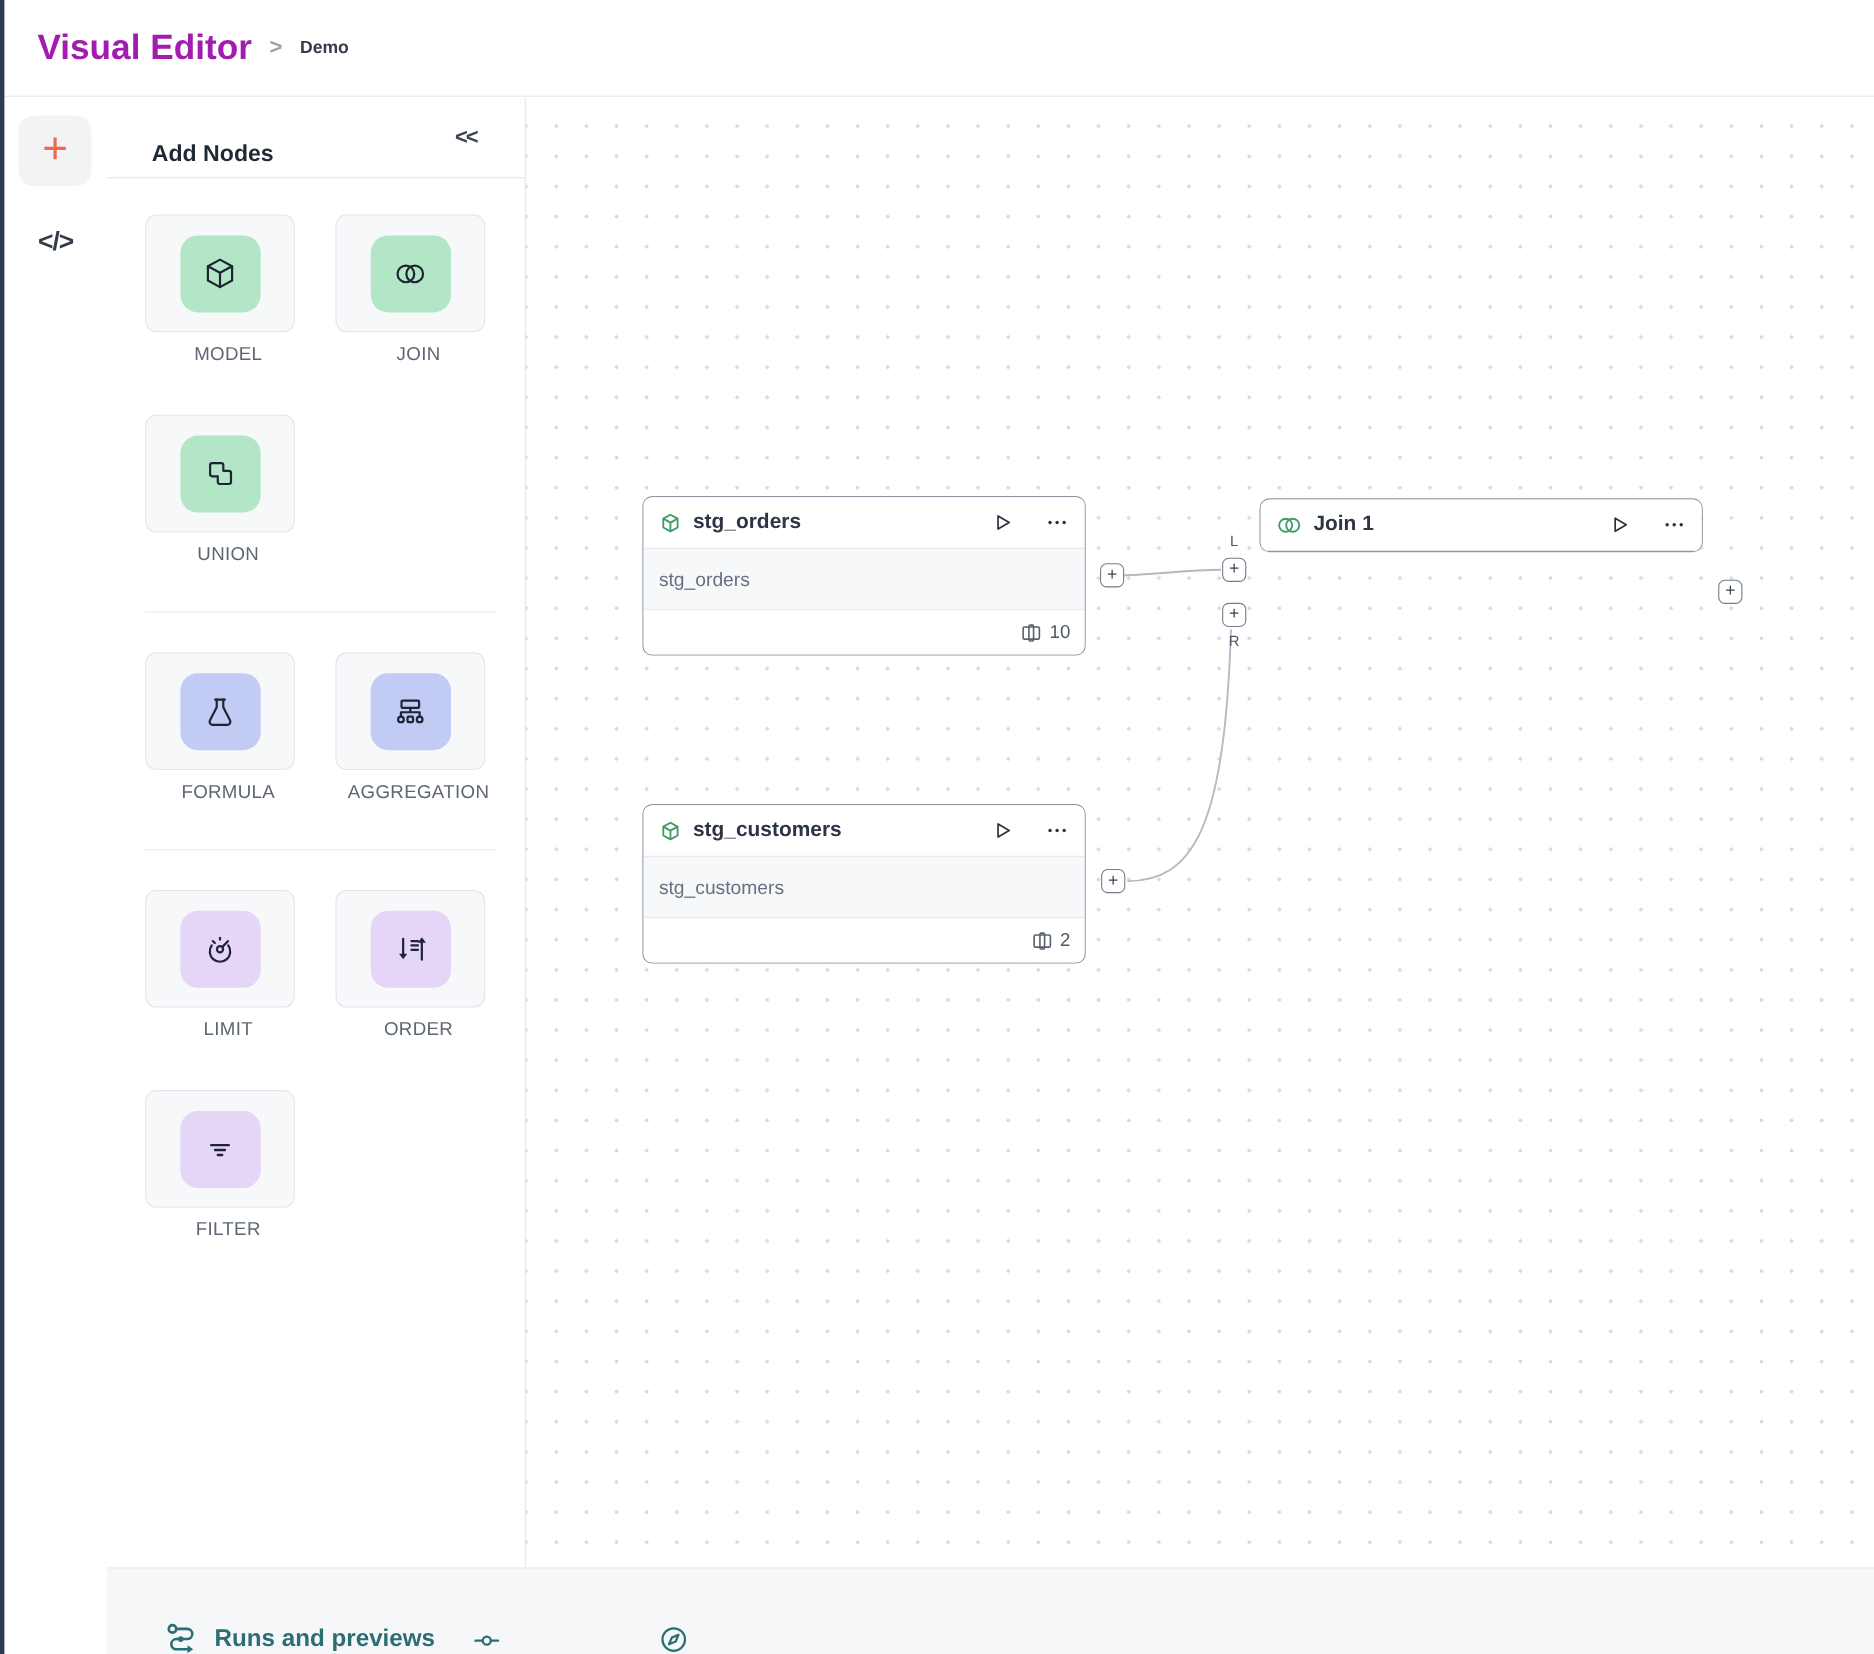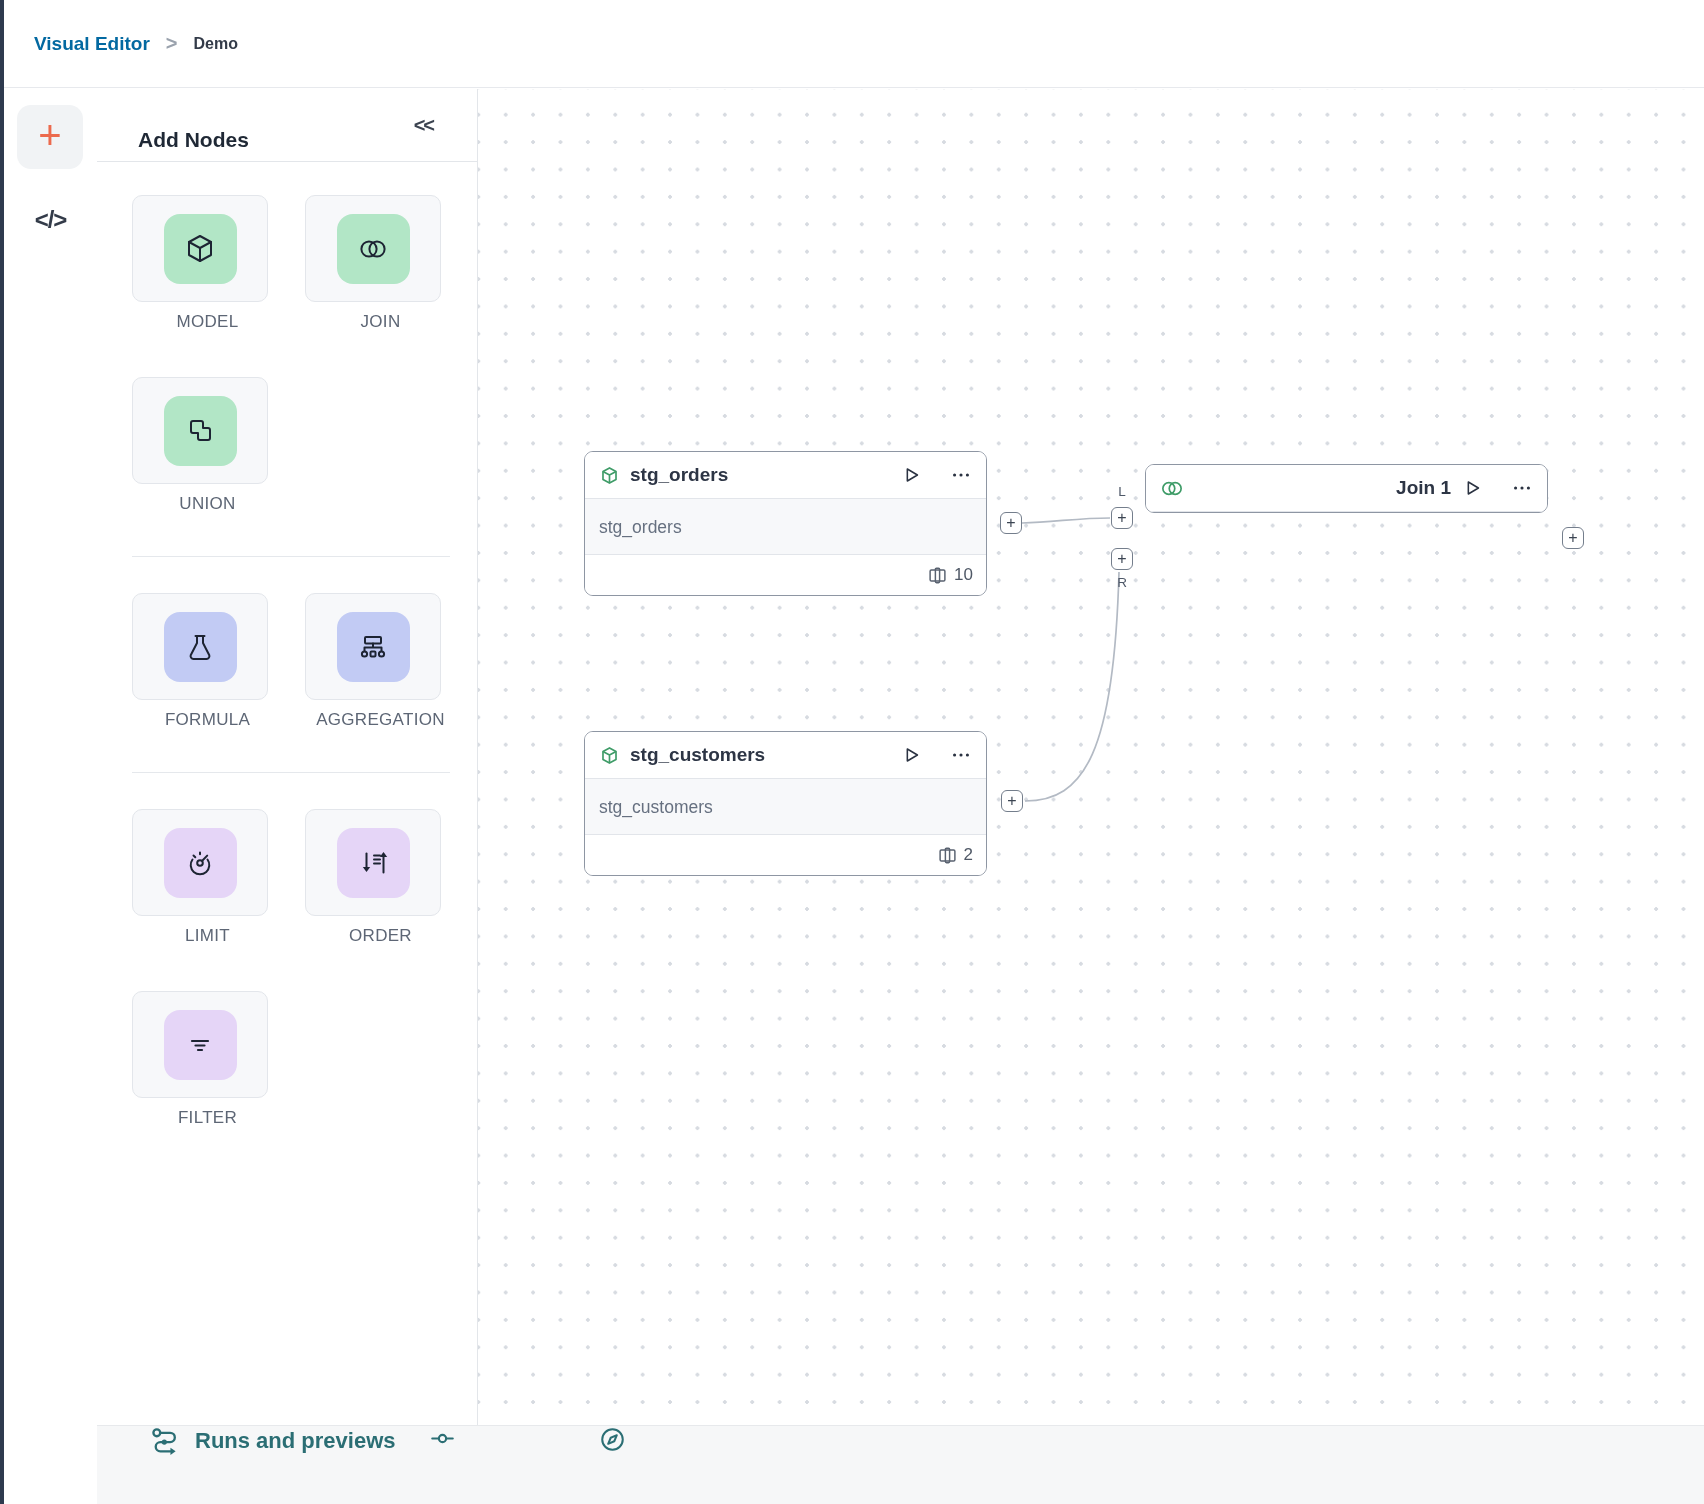--- a/index.html
+++ b/index.html
@@ -11,21 +11,21 @@
     color: #2d3545;
   }
   .window-edge { position:absolute; left:0; top:0; width:4px; height:100%; background:#2e3a4e; z-index:40; }
 
   
   .topbar {
     position:absolute; left:4px; top:0; right:0; height:88px;
     background:#fff; border-bottom:1px solid #e7e9ed;
     display:flex; align-items:center; padding-left:30px; z-index:30;
   }
-  .crumb-root { font-size:19px; font-weight:700; color:#0369a1; cursor:pointer; }
+  .crumb-root { font-size:32px; font-weight:700; color:#a21caf; cursor:pointer; }
   .crumb-sep  { font-size:20px; color:#9aa2ad; margin:0 16px; font-weight:600; }
   .crumb-cur  { font-size:16px; font-weight:700; color:#333b49; }
 
   
   .left-rail { position:absolute; left:4px; top:89px; width:93px; bottom:0; background:#fff; z-index:25; }
   .rail-add-btn {
     position:absolute; left:13px; top:16px; width:66px; height:64px;
     background:#f1f3f5; border-radius:14px; display:flex; align-items:center; justify-content:center;
     cursor:pointer;
   }
@@ -109,21 +109,21 @@
   }
   .port-label {
     position:absolute; width:22px; text-align:center;
     font-size:13.5px; color:#4e5868; z-index:5;
   }
 
   
   .bottombar {
     position:absolute; left:97px; top:1425px; right:0; height:79px;
     background:#f6f7f8; border-top:1px solid #e7e9ec;
-    display:flex; align-items:flex-start; padding-left:53px; z-index:22;
+    display:flex; align-items:flex-end; padding-left:53px; z-index:22;
   }
   .runs-btn { display:flex; align-items:center; gap:15px; cursor:pointer; }
   .runs-label { font-size:22px; font-weight:600; color:#2b6e74; }
   .bar-icon-btn { display:flex; align-items:center; justify-content:center; cursor:pointer; }
   .commit-btn { margin-left:34px; }
   .compass-btn { margin-left:144px; }
 
   svg { display:block; }
 </style>
 </head>
@@ -324,21 +324,21 @@
       <div class="node-body single">stg_customers</div>
       <div class="node-footer h40">
         <svg width="19" height="19" viewBox="0 0 18 18" fill="none" stroke="#596270" stroke-width="1.4">
             <rect x="2" y="3.8" width="14" height="10.4" rx="1.2"></rect>
             <rect x="7" y="2.2" width="4" height="13.6" rx="1"></rect>
           </svg>
         <span>2</span>
       </div>
     </div>
 
-    <div class="node" style="left:667px; top:375px;text-align:right;">
+    <div class="node" style="left:667px; top:364px;">
       <div class="node-header">
         <svg width="24" height="17" viewBox="0 0 22 16" fill="none" stroke="#3f9c68" stroke-width="1.6">
           <circle cx="8" cy="8" r="5.6"></circle>
             <circle cx="14" cy="8" r="5.6"></circle>
         </svg>
         <span class="node-title">Join 1</span>
         <span class="node-action">
           <svg width="22" height="22" viewBox="0 0 24 24" fill="none" stroke="#2b3342" stroke-width="1.7" stroke-linejoin="round">
               <path d="M8 5.5L19 12 8 18.5z"></path>
             </svg>

